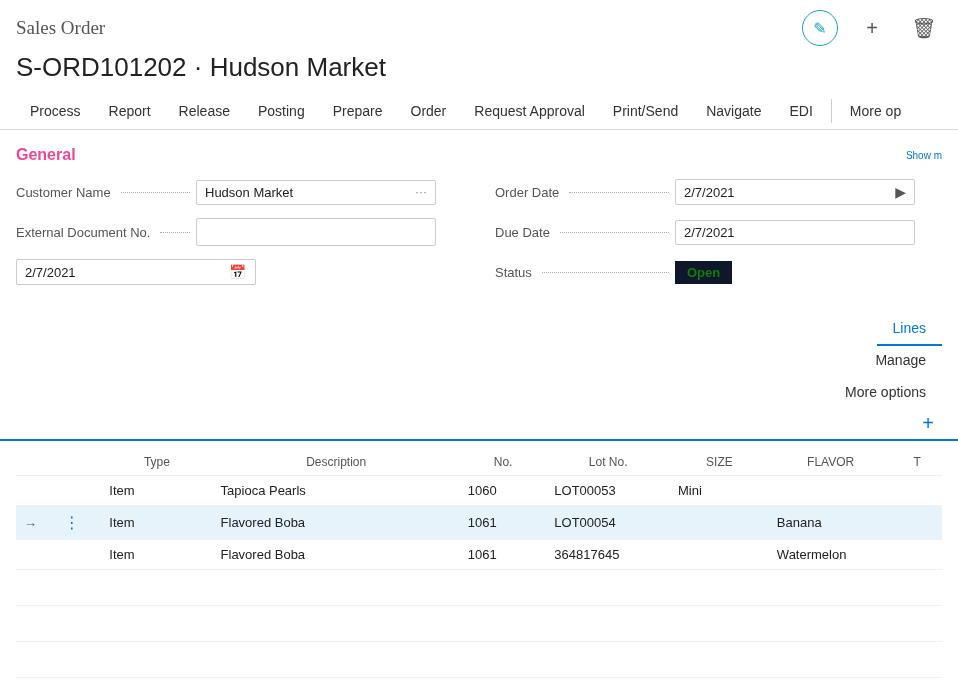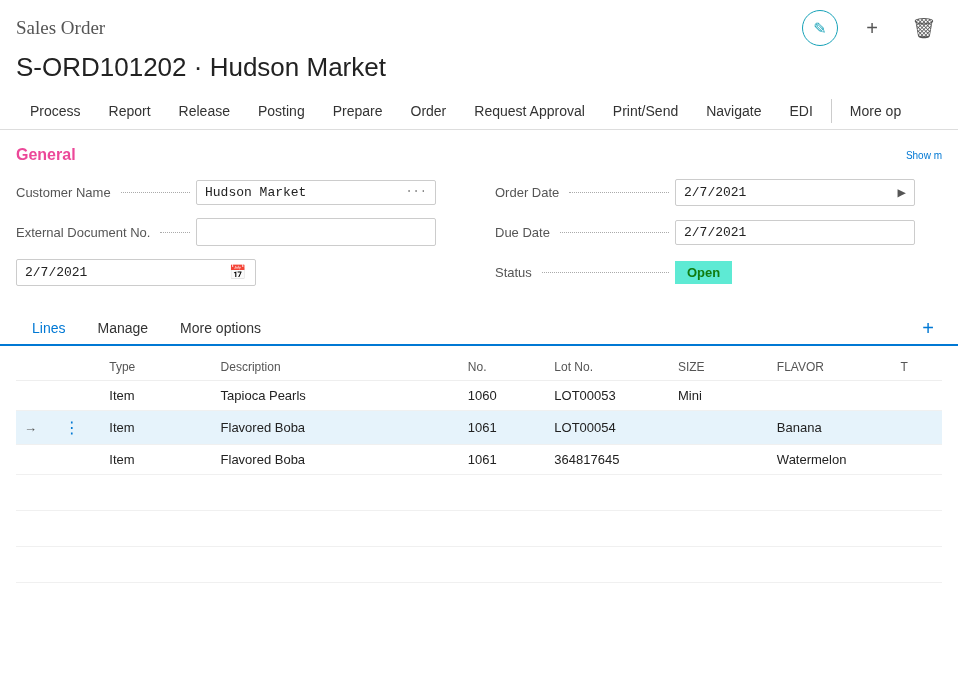--- a/index.html
+++ b/index.html
@@ -20,38 +20,38 @@
 
     .section { padding: 16px 16px 0 16px; }
     .section-header { display: flex; justify-content: space-between; align-items: center; margin-bottom: 12px; }
     .section-title { font-size: 16px; font-weight: 600; color: #ec4899; }
     .show-more { font-size: 10px; color: #0078d4; cursor: pointer; }
 
     .fields-grid { display: grid; grid-template-columns: 1fr 1fr; gap: 8px 32px; }
     .field-row { display: flex; align-items: center; min-height: 32px; }
     .field-label { width: 180px; font-size: 13px; color: #555; flex-shrink: 0; display: flex; align-items: center; gap: 4px; }
     .field-dots { flex: 1; border-bottom: 1px dotted #aaa; margin: 0 6px; min-width: 20px; }
-    .field-input { border: 1px solid #ccc; border-radius: 2px; padding: 4px 8px; font-size: 13px; color: #222; background: #fff; display: flex; align-items: center; gap: 16px; min-width: 200px; font-family: Liberation Mono, monospace; }
+    .field-input { border: 1px solid #ccc; border-radius: 2px; padding: 4px 8px; font-size: 13px; color: #222; background: #fff; display: flex; align-items: center; gap: 16px; min-width: 200px; }
     .field-input-wide { min-width: 240px; }
     .dots-icon { color: #888; font-size: 12px; cursor: pointer; }
     .calendar-icon { color: #555; font-size: 14px; cursor: pointer; margin-left: 4px; }
-    .status-open { color: #107c10; font-weight: 600; font-size: 13px; background: #5eead4; padding: 4px 12px; }
+    .status-open { color: #107c10; font-weight: 600; font-size: 13px; background: #0f172a; padding: 4px 12px; }
     .field-input-empty { border: 1px solid #ccc; border-radius: 2px; padding: 4px 8px; font-size: 13px; color: #222; background: #fff; min-width: 240px; height: 28px; }
 
     .lines-section { margin-top: 24px; }
-    .lines-tabs { display: flex; align-items: center; border-bottom: 2px solid #0078d4; padding: 0 16px; gap: 0; }
+    .lines-tabs { display: flex; align-items: flex-end; border-bottom: 2px solid #0078d4; padding: 0 16px; gap: 0; flex-direction: column; }
     .lines-tab { padding: 8px 16px; font-size: 14px; color: #333; cursor: pointer; }
     .lines-tab.active { color: #0078d4; border-bottom: 2px solid #0078d4; margin-bottom: -2px; font-weight: 500; }
     .lines-tab-more { padding: 8px 16px; font-size: 14px; color: #333; cursor: pointer; }
     .lines-right { margin-left: auto; display: flex; align-items: center; }
     .lines-add-btn { color: #0078d4; font-size: 20px; cursor: pointer; padding: 4px 8px; }
 
     .table-wrap { padding: 0 16px; }
     table { width: 100%; border-collapse: collapse; margin-top: 8px; }
-    th { font-size: 12px; color: #555; font-weight: 400; text-align: left; padding: 6px 8px; border-bottom: 1px solid #eee; }
+    th { font-size: 12px; color: #555; font-weight: 400; text-align: center; padding: 6px 8px; border-bottom: 1px solid #eee; }
     td { font-size: 13px; color: #222; padding: 7px 8px; border-bottom: 1px solid #f0f0f0; vertical-align: middle; }
     tr.selected-row { background: #e6f3fb; }
     .row-arrow { color: #555; font-size: 13px; width: 16px; }
     .row-dots-menu { color: #0078d4; cursor: pointer; font-size: 16px; padding: 0 4px; }
     .col-type { width: 90px; }
     .col-desc { width: 200px; }
     .col-no { width: 70px; }
     .col-lotno { width: 100px; }
     .col-size { width: 80px; }
     .col-flavor { width: 100px; }

